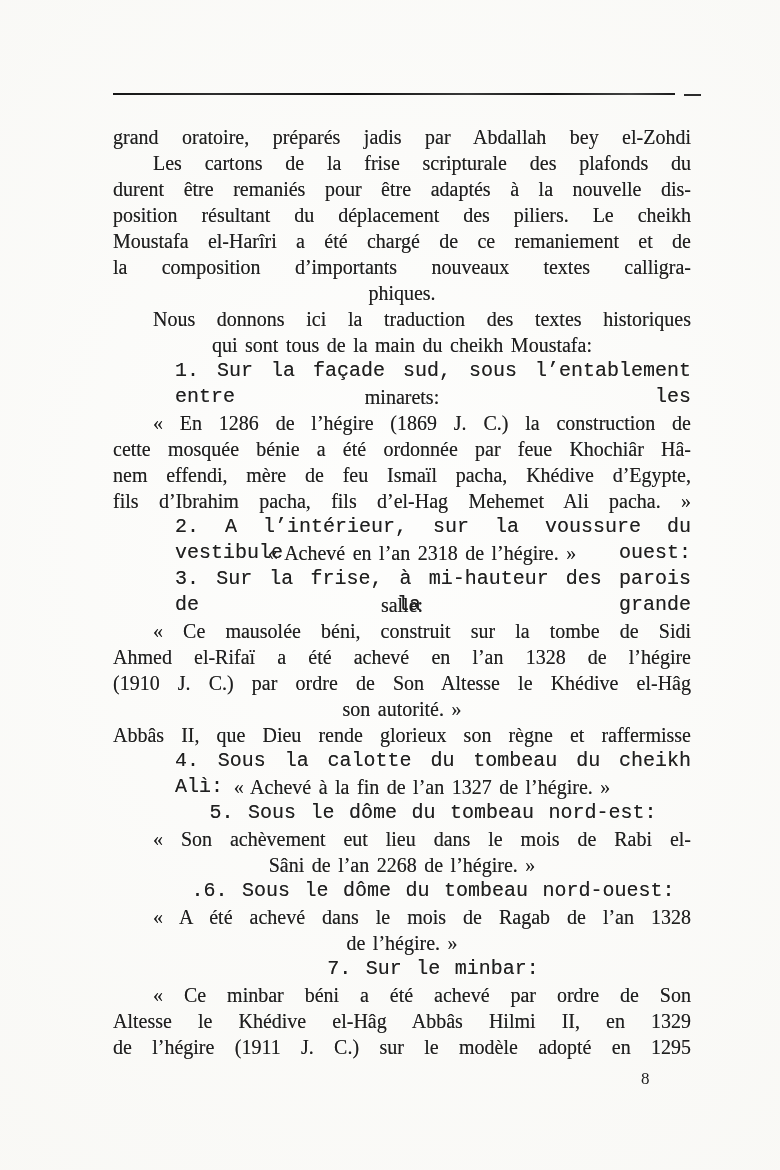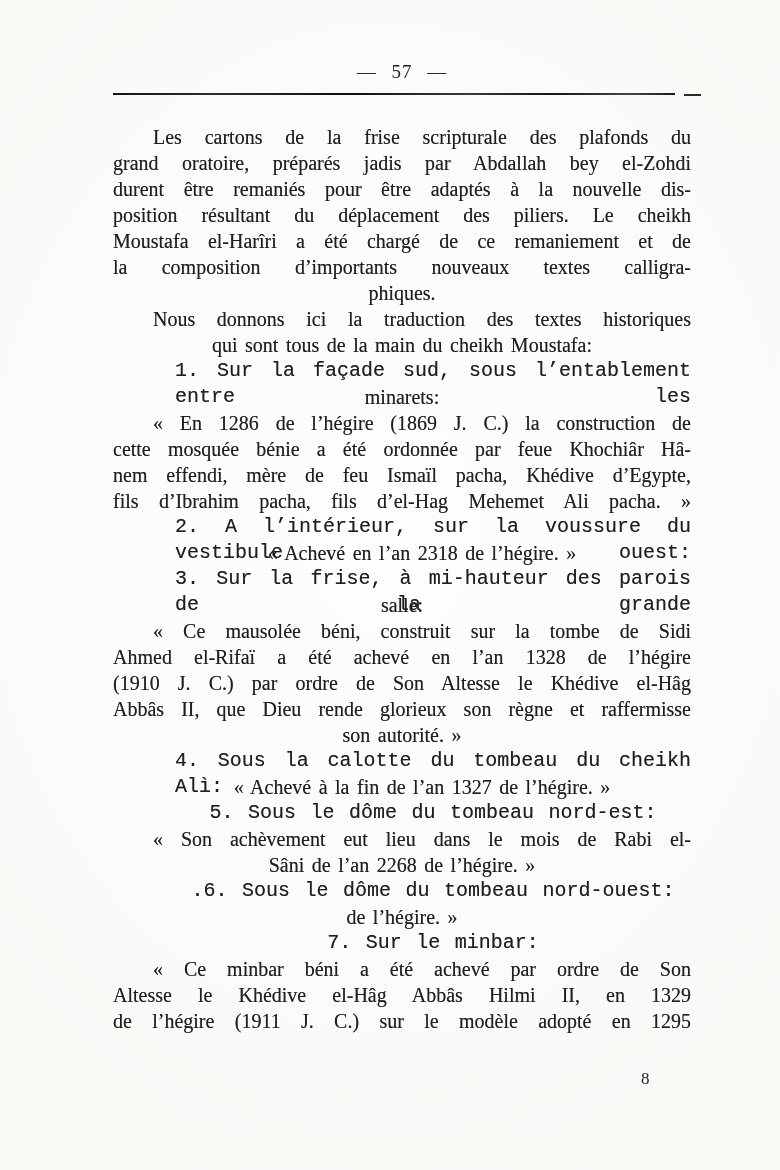--- a/index.html
+++ b/index.html
@@ -77,58 +77,58 @@
     left: 641px;
     font-size: 17px;
     color: #1d1d1d;
   }
 </style>
 </head>
 <body>
 
 <div class="page">
 
-  <div class="page-header">— 57 —</div>
 
   <div class="rule">
     <span class="rule-main"></span>
     <span class="rule-dash"></span>
   </div>
 
   <div class="body-text">
+    <div class="ln j">grand oratoire, préparés jadis par Abdallah bey el-Zohdi</div>
     <div class="ln i1 j">Les cartons de la frise scripturale des plafonds du</div>
-    <div class="ln j">grand oratoire, préparés jadis par Abdallah bey el-Zohdi</div>
     <div class="ln j">durent être remaniés pour être adaptés à la nouvelle dis-</div>
     <div class="ln j">position résultant du déplacement des piliers. Le cheikh</div>
     <div class="ln j">Moustafa el-Harîri a été chargé de ce remaniement et de</div>
     <div class="ln j">la composition d’importants nouveaux textes calligra-</div>
     <div class="ln">phiques.</div>
     <div class="ln i1 j">Nous donnons ici la traduction des textes historiques</div>
     <div class="ln">qui sont tous de la main du cheikh Moustafa:</div>
     <div class="ln i2 j">1. Sur la façade sud, sous l’entablement entre les</div>
     <div class="ln">minarets:</div>
     <div class="ln i1 j">« En 1286 de l’hégire (1869 J. C.) la construction de</div>
     <div class="ln j">cette mosquée bénie a été ordonnée par feue Khochiâr Hâ-</div>
     <div class="ln j">nem effendi, mère de feu Ismaïl pacha, Khédive d’Egypte,</div>
     <div class="ln j">fils d’Ibrahim pacha, fils d’el-Hag Mehemet Ali pacha. »</div>
     <div class="ln i2 j">2. A l’intérieur, sur la voussure du vestibule ouest:</div>
     <div class="ln i1">« Achevé en l’an 2318 de l’hégire. »</div>
     <div class="ln i2 j">3. Sur la frise, à mi-hauteur des parois de la grande</div>
     <div class="ln">salle:</div>
     <div class="ln i1 j">« Ce mausolée béni, construit sur la tombe de Sidi</div>
     <div class="ln j">Ahmed el-Rifaï a été achevé en l’an 1328 de l’hégire</div>
     <div class="ln j">(1910 J. C.) par ordre de Son Altesse le Khédive el-Hâg</div>
+    <div class="ln">son autorité. »</div>
     <div class="ln j">Abbâs II, que Dieu rende glorieux son règne et raffermisse</div>
-    <div class="ln">son autorité. »</div>
     <div class="ln i2 j">4. Sous la calotte du tombeau du cheikh Alì:</div>
     <div class="ln i1">« Achevé à la fin de l’an 1327 de l’hégire. »</div>
     <div class="ln i2">5. Sous le dôme du tombeau nord-est:</div>
     <div class="ln i1 j">« Son achèvement eut lieu dans le mois de Rabi el-</div>
     <div class="ln">Sâni de l’an 2268 de l’hégire. »</div>
     <div class="ln i2">.6. Sous le dôme du tombeau nord-ouest:</div>
+    <div class="ln i1 j">« A été achevé dans le mois de Ragab de l’an 1328</div>
     <div class="ln">de l’hégire. »</div>
     <div class="ln i2">7. Sur le minbar:</div>
     <div class="ln i1 j">« Ce minbar béni a été achevé par ordre de Son</div>
     <div class="ln j">Altesse le Khédive el-Hâg Abbâs Hilmi II, en 1329</div>
     <div class="ln j">de l’hégire (1911 J. C.) sur le modèle adopté en 1295</div>
   </div>
 
   <div class="signature-mark">8</div>
 
 </div>

